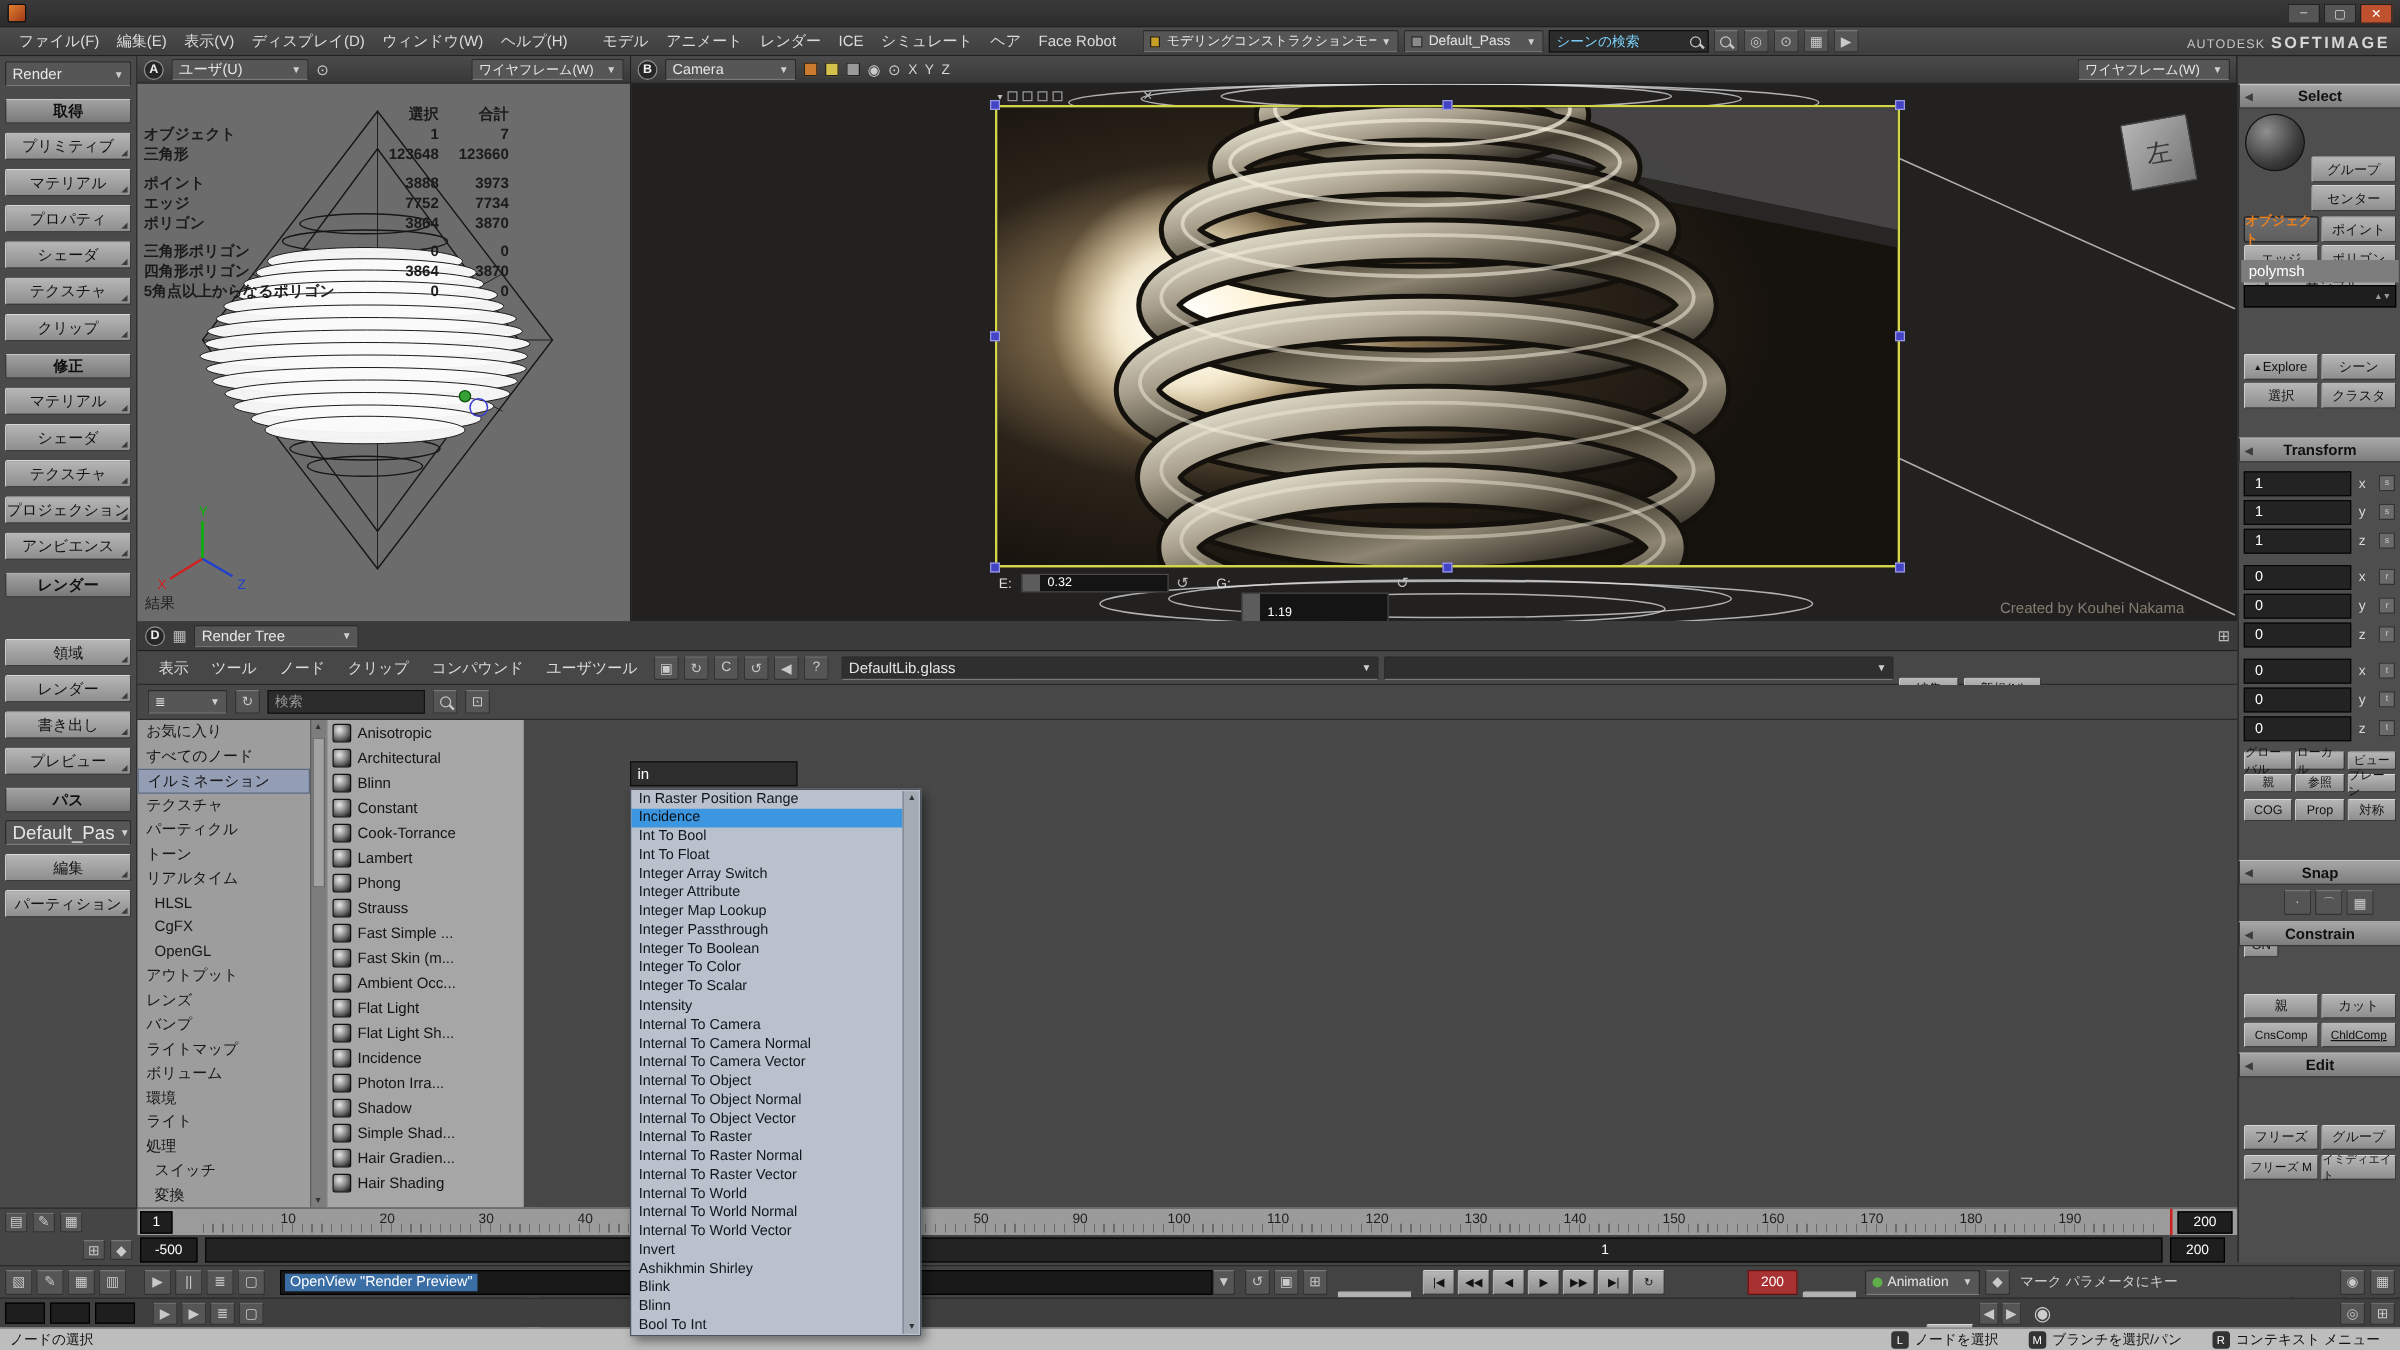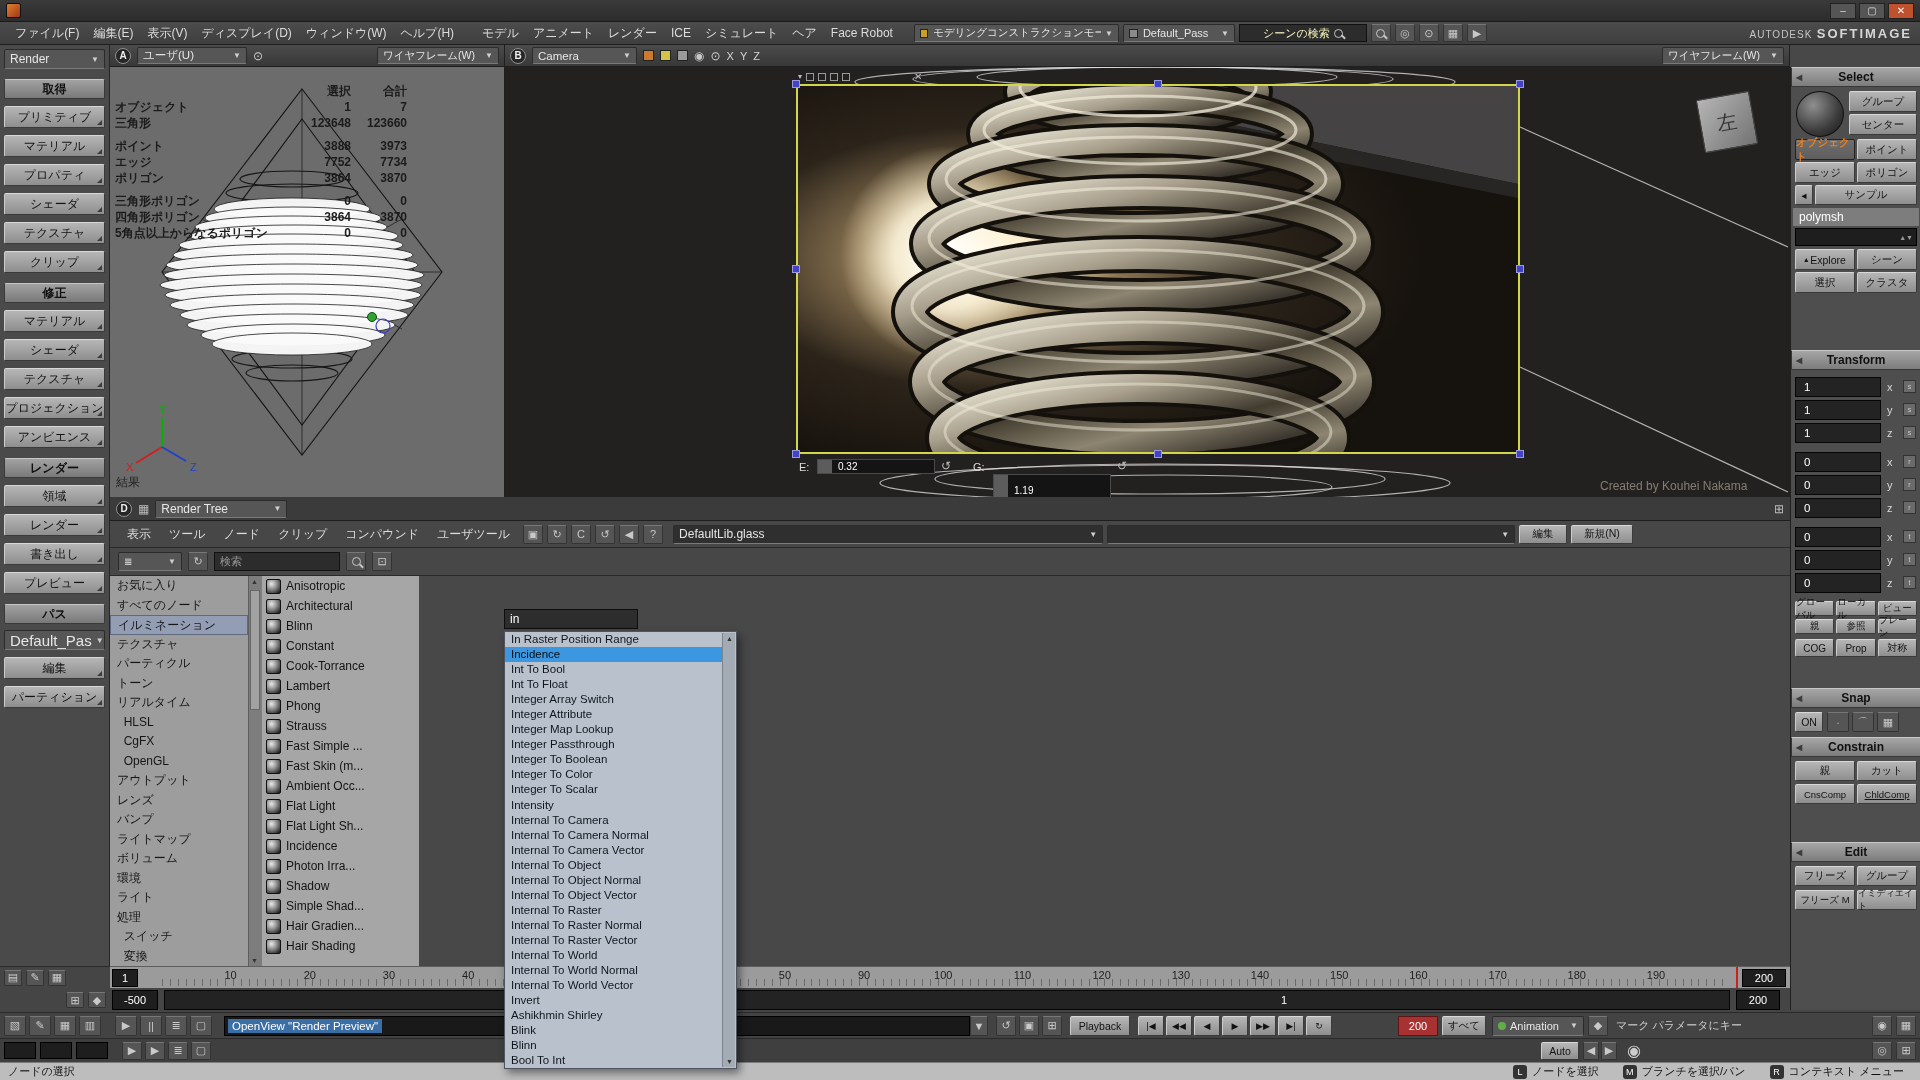--- a/index.html
+++ b/index.html
@@ -1,21 +1,21 @@
 <!DOCTYPE html>
 <html><head>
 <meta charset="utf-8">
 <style>
 *{margin:0;padding:0;box-sizing:border-box;}
 html,body{width:1920px;height:1080px;overflow:hidden;background:#484848;font-family:"Liberation Sans",sans-serif;font-size:12px;}
 .abs{position:absolute;}
 .flex{display:flex;align-items:center;}
 
 .btn3d{background:linear-gradient(#b6b6b6,#8e8e8e);border:1px solid #3a3a3a;border-top-color:#d8d8d8;border-left-color:#cccccc;color:#121212;display:flex;align-items:center;justify-content:center;border-radius:2px;font-size:12px;cursor:default;}
-.btn3d.sm{font-size:10.5px;}
+.btn3d.sm{font-size:10.5px;margin-top:34px;}
 .hdr3d{background:linear-gradient(#a2a2a2,#797979);border:1px solid #3a3a3a;border-top-color:#c6c6c6;color:#0f0f0f;display:flex;align-items:center;justify-content:center;font-weight:bold;border-radius:2px;}
 .combo{background:#565656;border:1px solid #2b2b2b;border-bottom-color:#7a7a7a;color:#e6e6e6;display:flex;align-items:center;padding:0 5px;border-radius:2px;font-size:12px;}
 .combo .arw{margin-left:auto;font-size:8px;color:#cfcfcf;padding-left:4px;}
 .darkbox{background:#1e1e1e;border:1px solid #000;color:#fff;display:flex;align-items:center;justify-content:center;font-size:11px;}
 .icon-btn{background:#555;border:1px solid #333;border-top-color:#777;color:#c9c9c9;display:flex;align-items:center;justify-content:center;border-radius:2px;font-size:11px;}
 .chip{width:16px;height:16px;border-radius:50%;background:#262626;border:1px solid #909090;color:#eee;font-size:10px;display:flex;align-items:center;justify-content:center;font-weight:bold;}
 
 .titlebar{background:linear-gradient(#3a3a3a,#2c2c2c);border-bottom:1px solid #191919;color:#cfcfcf;display:flex;align-items:center;padding:0 6px;}
 .titlebar .ttext{position:absolute;left:0;right:0;text-align:center;font-size:12px;color:#cfcfcf;}
 .titlebar .ttext span{margin:0 22px;}
@@ -139,21 +139,21 @@
   <div class="combo" style="width:205px;height:18px;margin-left:10px;">
     <span style="width:9px;height:9px;background:#c8a028;border:1px solid #222;margin-right:5px;"></span>
     <span style="font-size:10.5px;white-space:nowrap;overflow:hidden;">モデリングコンストラクションモード</span>
     <span class="arw">▼</span>
   </div>
   <div class="combo" style="width:112px;height:18px;">
     <span style="width:9px;height:9px;background:#8a8a8a;border:1px solid #222;margin-right:5px;"></span>
     <span style="font-size:11px;">Default_Pass</span>
     <span class="arw">▼</span>
   </div>
-  <div class="flex" style="width:128px;height:18px;background:#2c2c2c;border:1px solid #111;padding:0 23px;color:#fef9c3;">
+  <div class="flex" style="width:128px;height:18px;background:#2c2c2c;border:1px solid #111;padding:0 5px;color:#7dd3fc;">
     <span style="font-size:11px;">シーンの検索</span>
     <span class="mag" style="margin-left:auto;"></span>
   </div>
   <div class="icon-btn" style="width:20px;height:18px;">
       <span class="mag"></span>
     </div>
   <div class="icon-btn" style="width:20px;height:18px;">◎</div>
   <div class="icon-btn" style="width:20px;height:18px;">⊙</div>
   <div class="icon-btn" style="width:20px;height:18px;">▦</div>
   <div class="icon-btn" style="width:20px;height:18px;">▶</div>
@@ -179,21 +179,21 @@
     </div>
   <div class="hdr3d tb-hdr">修正</div>
   <div style="display:flex;flex-direction:column;">
       <div class="btn3d tb-btn">マテリアル</div>
       <div class="btn3d tb-btn">シェーダ</div>
       <div class="btn3d tb-btn">テクスチャ</div>
       <div class="btn3d tb-btn">プロジェクション</div>
       <div class="btn3d tb-btn">アンビエンス</div>
     </div>
   <div class="hdr3d tb-hdr">レンダー</div>
-  <div style="display:flex;flex-direction:column;">
+  <div style="display:flex;flex-direction:column;margin-top:26px;">
       <div class="btn3d tb-btn">領域</div>
       <div class="btn3d tb-btn">レンダー</div>
       <div class="btn3d tb-btn">書き出し</div>
       <div class="btn3d tb-btn">プレビュー</div>
     </div>
   <div class="hdr3d tb-hdr">パス</div>
   <div class="combo" style="height:20px;margin-top:6px;">
     <span style="font-size:15px;text-align:right;">Default_Pas</span>
       <span class="arw">▼</span>
   </div>

